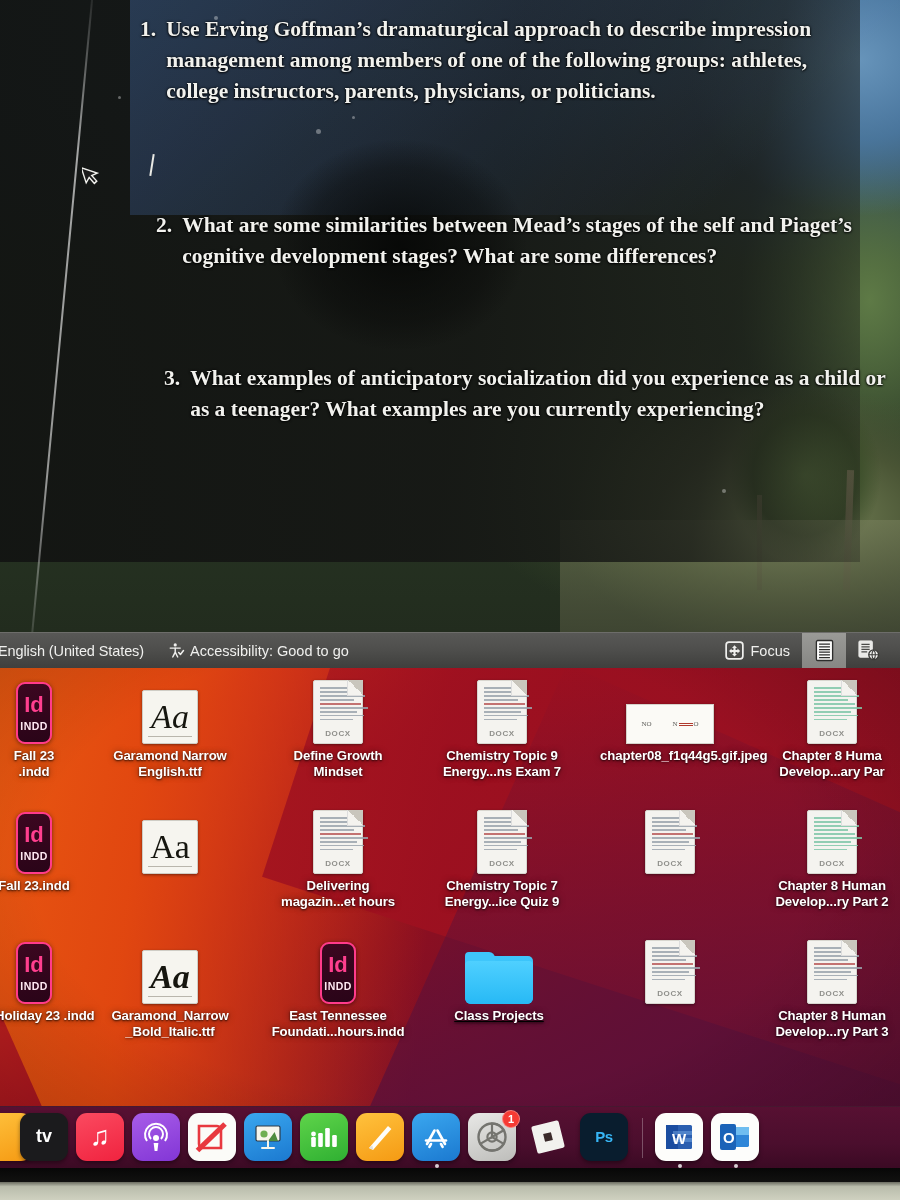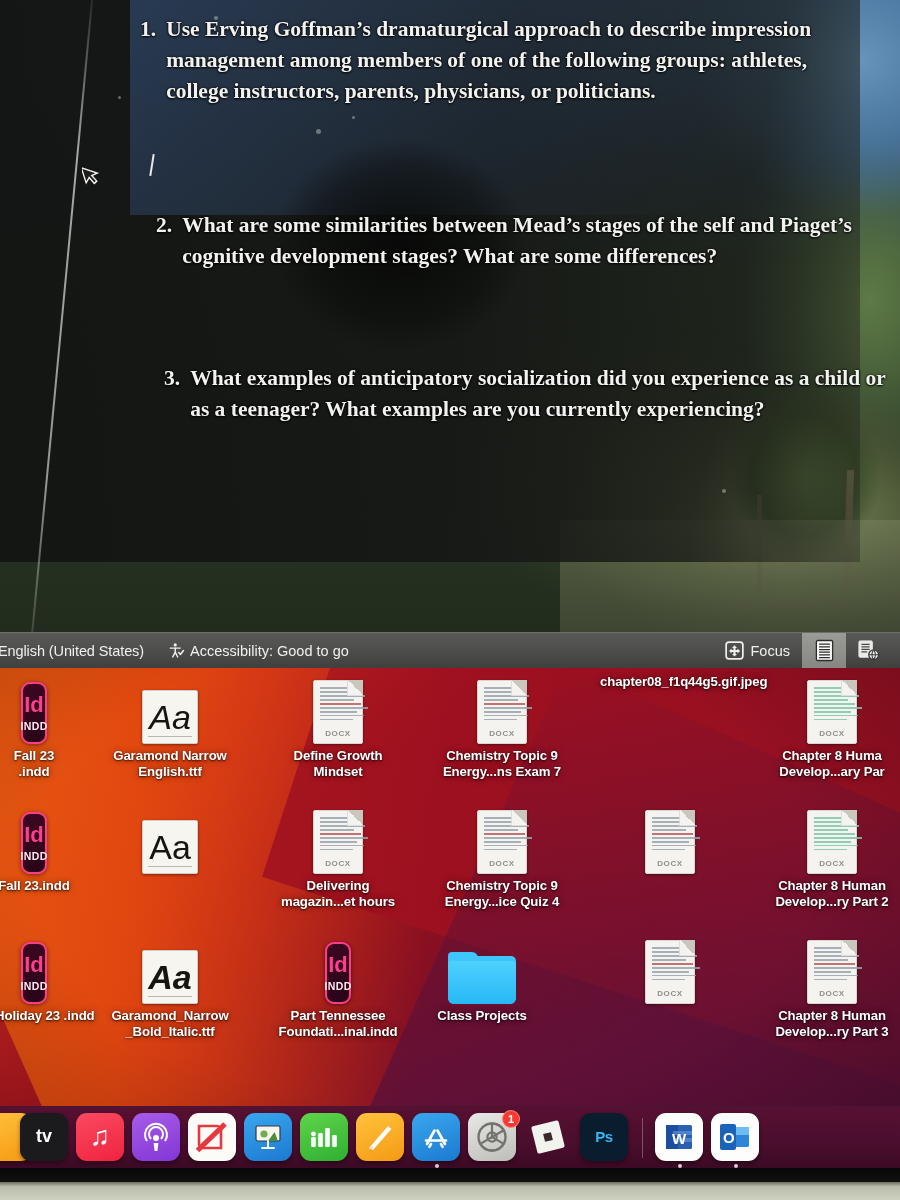--- a/index.html
+++ b/index.html
@@ -180,30 +180,30 @@
   }
   .docx.green .lines i { background: #7fc6a8; }
 
   .ttf {
     position: relative; width: 56px; height: 54px; background: #f6f5ef;
     border: 1px solid #cfcdc5; border-radius: 2px;
     box-shadow: 0 1px 3px rgba(0,0,0,.45);
     display: flex; align-items: center; justify-content: center;
   }
   .ttf span {
-    font-family: Liberation Sans, sans-serif; font-size: 34px; color: #16160f; line-height: 1;
+    font-family: Liberation Serif, serif; font-size: 34px; color: #16160f; line-height: 1;
   }
   .ttf.italic span { font-style: italic; }
   .ttf.bolditalic span { font-style: italic; font-weight: 700; }
   .ttf::before {
     content:''; position: absolute; left: 5px; right: 5px; bottom: 6px; height: 1px; background: #b9b6ac;
   }
 
   .indd {
-    position: relative; width: 26px; height: 62px;
+    position: relative; width: 36px; height: 62px;
     background: linear-gradient(170deg, #3c0720, #2a0418);
     border: 2px solid #ff3b8b; border-radius: 9px;
     box-shadow: 0 1px 4px rgba(0,0,0,.5);
     display: flex; flex-direction: column; align-items: center; justify-content: center; gap: 5px;
   }
   .indd .id {
     color: #ff3f8e; font-weight: 700; font-size: 22px; line-height: 20px;
     font-family: "Liberation Sans", sans-serif;
   }
   .indd .ext { color: #ffe9f2; font-size: 10.5px; font-weight: 700; letter-spacing: .4px; }
@@ -441,20 +441,28 @@
                 <i class="" style="width:33px"></i>
               </div>
               <div class="tag">DOCX</div>
             </div>
           </div>
           <div class="lbl">
             <div>Chemistry Topic 9 Energy...ns Exam 7</div>
           </div>
         </div>
         <div class="desk-item" style="left: 600px; top: 2px;">
+          <div class="art">
+            <div class="jpegfile">
+              <div class="chem">
+                <span>NO</span>
+                <span>N<span class="bond"></span>O</span>
+              </div>
+            </div>
+          </div>
           <div class="lbl">
             <div>chapter08_f1q44g5.gif.jpeg</div>
           </div>
         </div>
         <div class="desk-item" style="left: 762px; top: 2px;">
           <div class="art">
             <div class="docx green">
               <div class="lines">
                 <i class="green" style="width:31px"></i>
                 <i class="green" style="width:38px"></i>
@@ -523,21 +531,21 @@
                 <i class="red" style="width:41px"></i>
                 <i class="" style="width:48px"></i>
                 <i class="" style="width:37px"></i>
                 <i class="" style="width:44px"></i>
                 <i class="" style="width:33px"></i>
               </div>
               <div class="tag">DOCX</div>
             </div>
           </div>
           <div class="lbl">
-            <div>Chemistry Topic 9 Energy...ice Quiz 4</div>
+            <div>Chemistry Topic 7 Energy...ice Quiz 9</div>
           </div>
         </div>
         <div class="desk-item" style="left: 600px; top: 132px;">
           <div class="art">
             <div class="docx ">
               <div class="lines">
                 <i class="" style="width:31px"></i>
                 <i class="" style="width:38px"></i>
                 <i class="" style="width:45px"></i>
                 <i class="" style="width:34px"></i>
@@ -594,24 +602,24 @@
           </div>
         </div>
         <div class="desk-item" style="left: 268px; top: 262px;">
           <div class="art">
             <div class="indd">
               <span class="id">Id</span>
               <span class="ext">INDD</span>
             </div>
           </div>
           <div class="lbl">
-            <div>Part Tennessee Foundati...inal.indd</div>
-          </div>
-        </div>
-        <div class="desk-item" style="left: 412px; top: 262px;">
+            <div>East Tennessee Foundati...hours.indd</div>
+          </div>
+        </div>
+        <div class="desk-item" style="left: 429px; top: 262px; text-decoration: underline;">
           <div class="art">
             <div class="folder">
               <div class="back"></div>
               <div class="tab"></div>
               <div class="front"></div>
             </div>
           </div>
           <div class="lbl">
             <div>Class Projects</div>
           </div>

